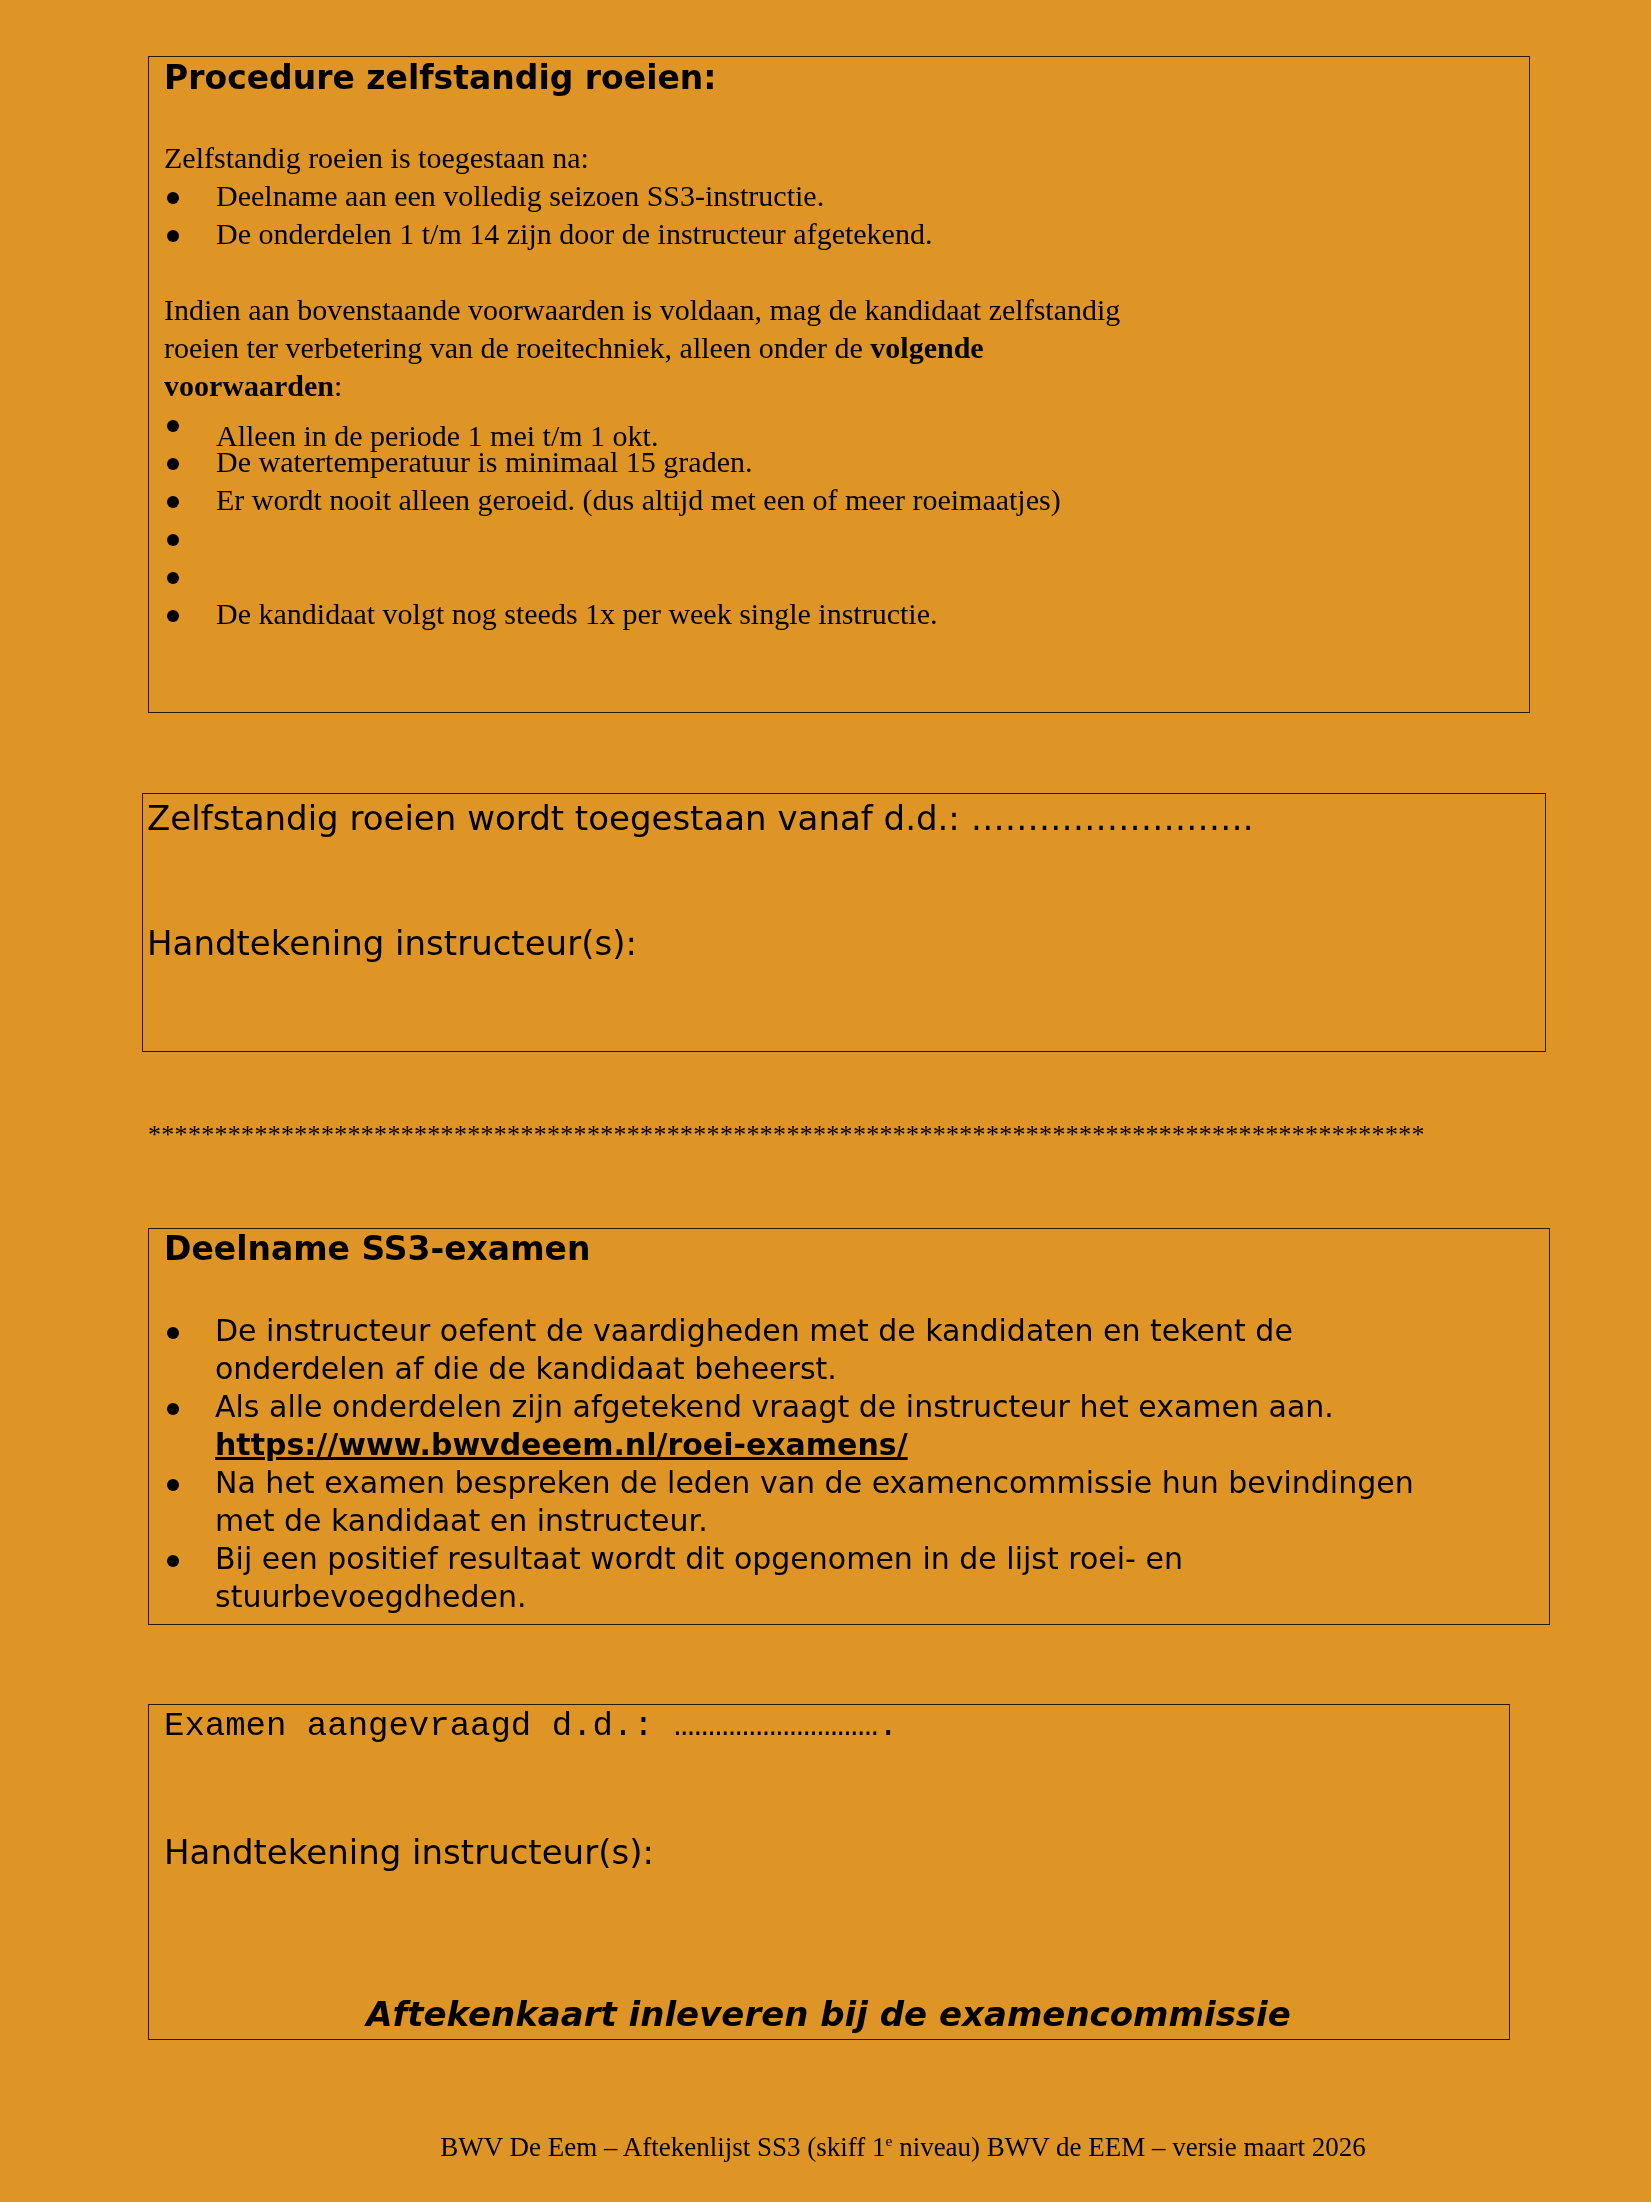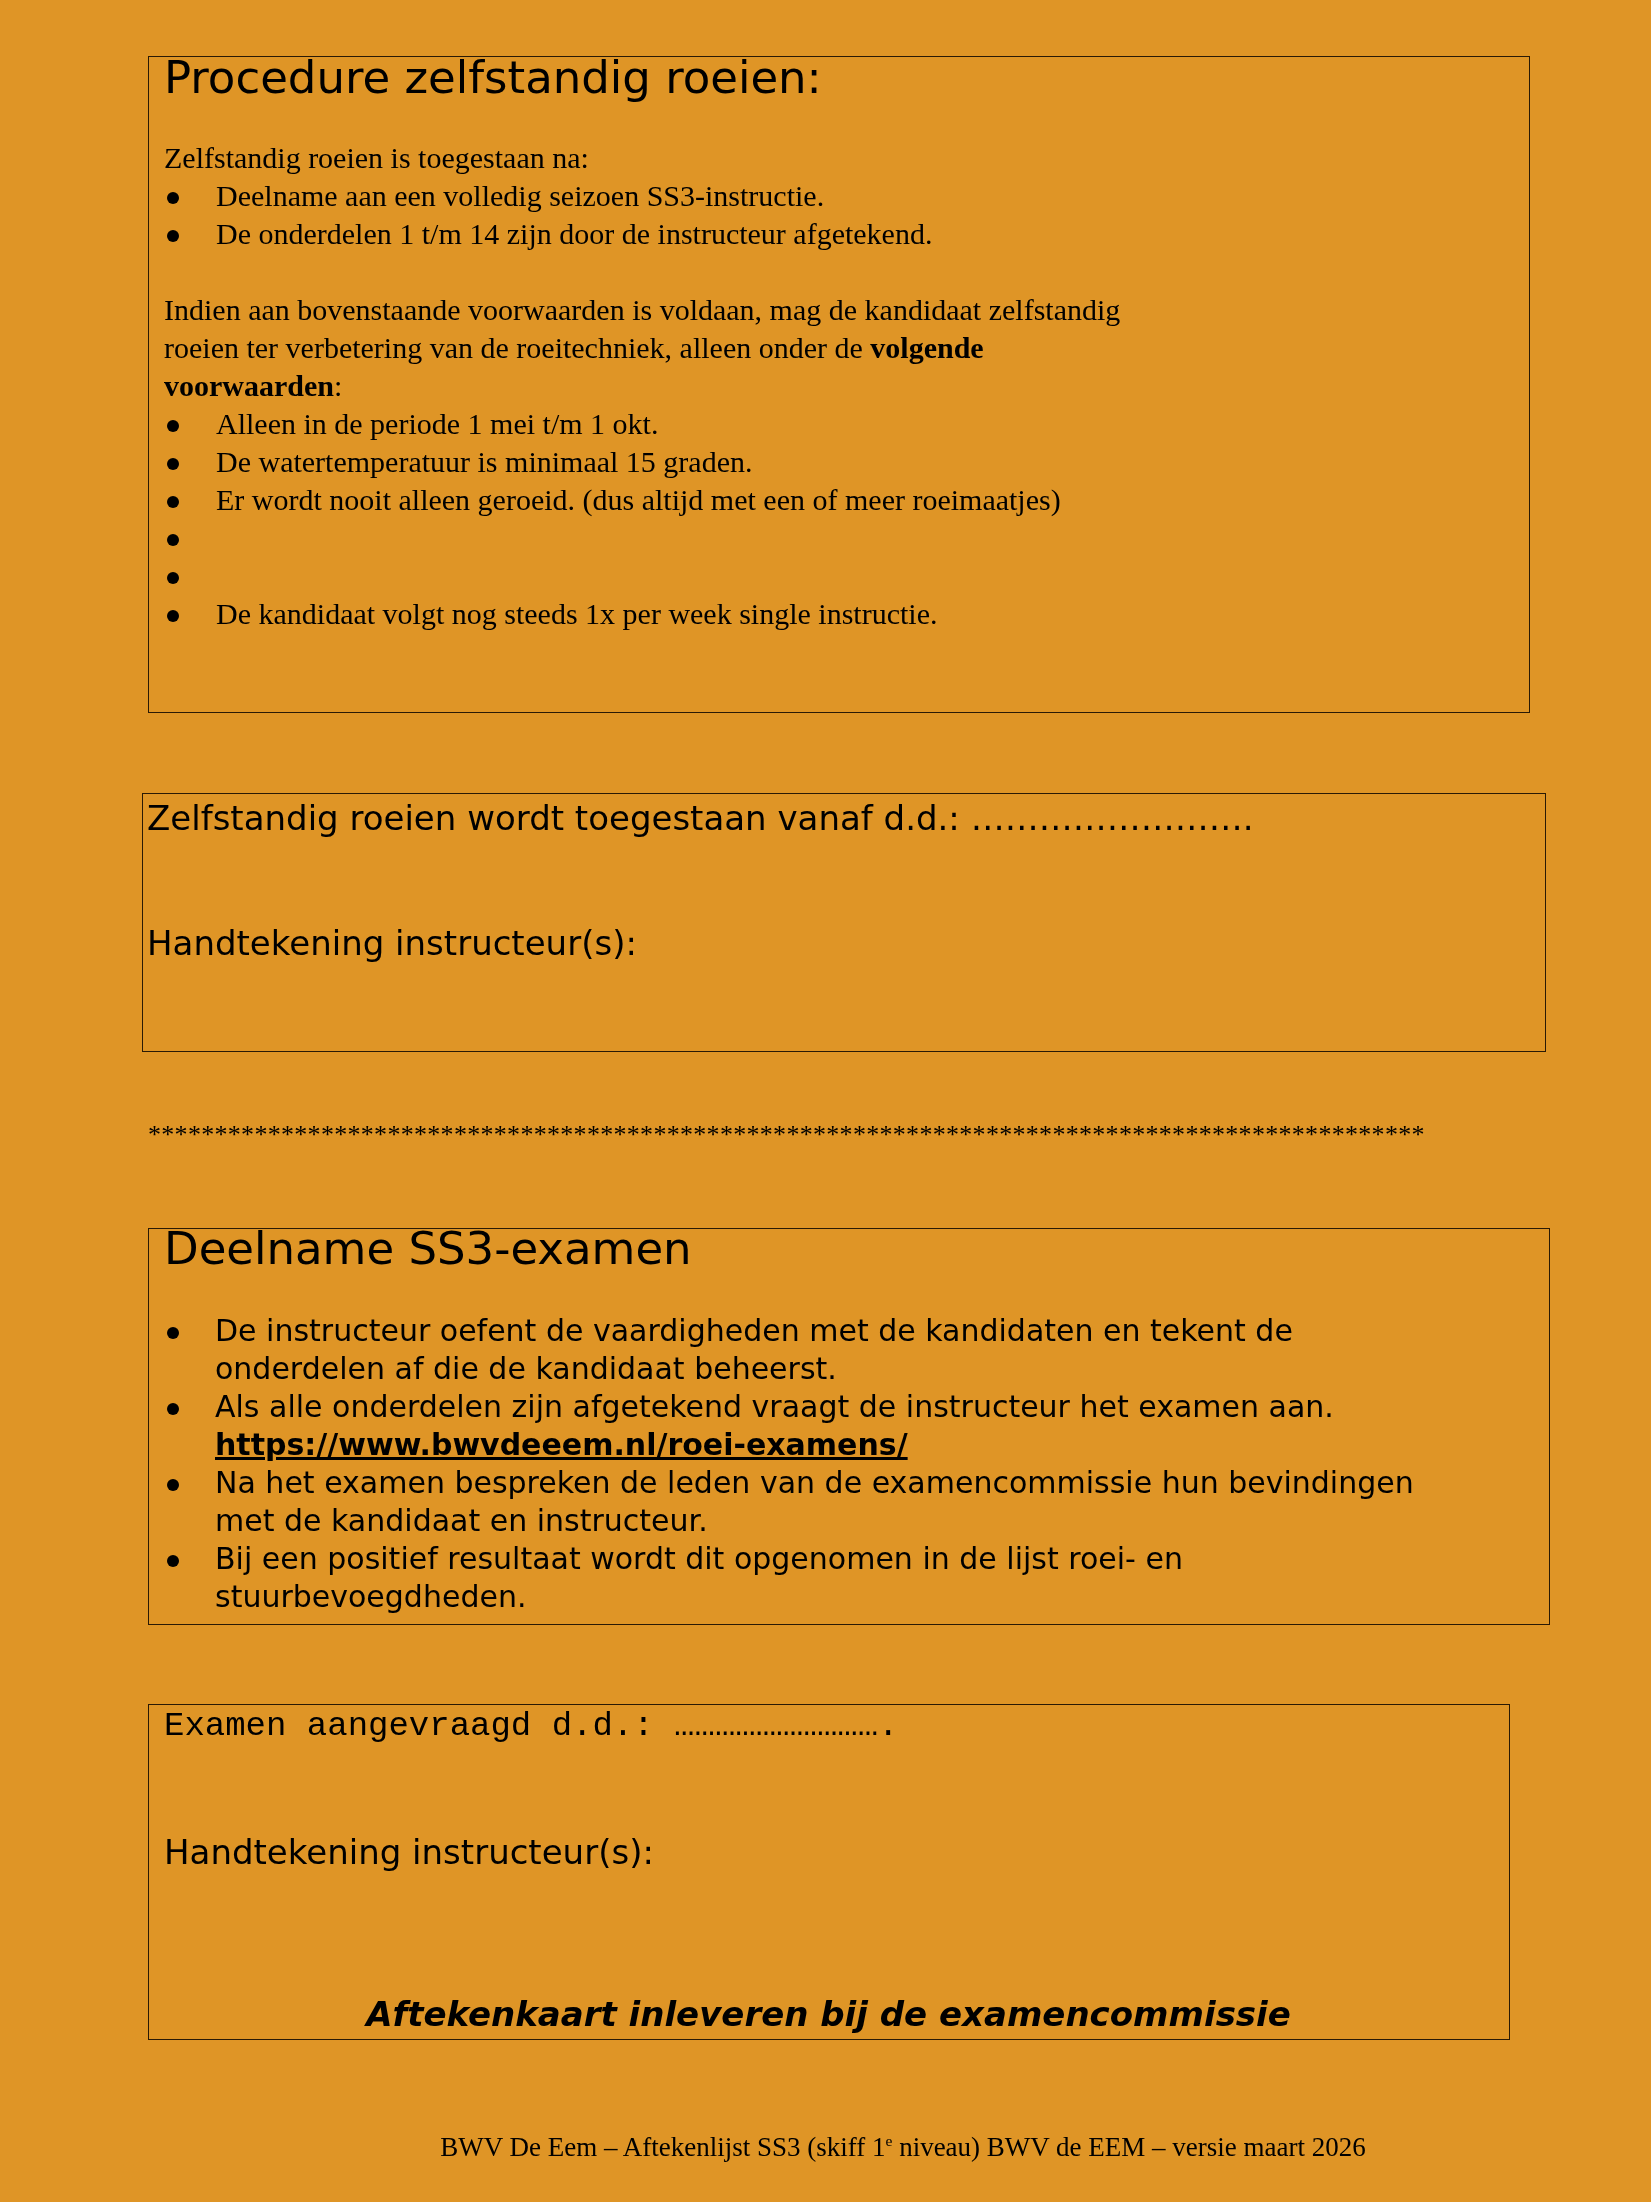--- a/index.html
+++ b/index.html
@@ -2,21 +2,21 @@
 <html style="font-size:13.8px"><head>
 <meta charset="utf-8">
 <style>
   html, body { margin:0; padding:0; }
   body {
     width:1652px; height:2203px; background:#DF9526; position:relative; overflow:hidden;
     font-family:"DejaVu Sans", sans-serif; color:#000;
   }
   .box { position:absolute; border:1.7px solid #2a1a05; box-sizing:border-box; }
   .t { position:absolute; white-space:nowrap; font-size:30px; line-height:38px; }
-  .h { font-weight:normal; font-size:45px; }
+  .h { font-weight:bold; font-size:33px; }
   .bul { position:absolute; width:12px; height:12px; border-radius:50%; background:#000; }
   .lines { position:absolute; font-size:30px; line-height:38px; }
   .lines div { white-space:nowrap; height:38px; position:relative; }
   .b { font-weight:bold; }
   .stars { position:absolute; left:148px; top:1120px; font-family:"Liberation Serif", serif; font-size:26px; letter-spacing:0.3px; white-space:nowrap; }
   .link { font-weight:bold; text-decoration:underline; color:#000; }
   .footer { position:absolute; left:0; width:1652px; top:2132px; text-align:center; font-family:"Liberation Serif", serif; font-size:27px; white-space:nowrap; }
   .footer sup { font-size:15.5px; vertical-align:super; line-height:0; }
   .italic-note { position:absolute; top:1994px; left:0; width:1652px; text-align:center; font-weight:bold; font-style:italic; font-size:34px; }
 </style>
@@ -35,21 +35,21 @@
   <div>
       <span class="bul" style="left:3.4px; top:14.6px; position:absolute;"></span>
       <span style="position:absolute; left:52px;">De onderdelen 1 t/m 14 zijn door de instructeur afgetekend.</span>
     </div>
   <div></div>
   <div>Indien aan bovenstaande voorwaarden is voldaan, mag de kandidaat zelfstandig</div>
   <div><span>roeien ter verbetering van de roeitechniek, alleen onder de </span><span class="b">volgende</span></div>
   <div><span class="b">voorwaarden</span><span>:</span></div>
   <div>
       <span class="bul" style="left:3.4px; top:14.6px; position:absolute;"></span>
-      <span style="position:absolute; left:52px;">Alleen in de periode 1 mei t/m 1 okt.</span>
+      <span style="position:absolute; left:52px;margin-top:12px;">Alleen in de periode 1 mei t/m 1 okt.</span>
     </div>
   <div>
       <span class="bul" style="left:3.4px; top:14.6px; position:absolute;"></span>
       <span style="position:absolute; left:52px;">De watertemperatuur is minimaal 15 graden.</span>
     </div>
   <div>
       <span class="bul" style="left:3.4px; top:14.6px; position:absolute;"></span>
       <span style="position:absolute; left:52px;">Er wordt nooit alleen geroeid. (dus altijd met een of meer roeimaatjes)</span>
     </div>
   <div>

